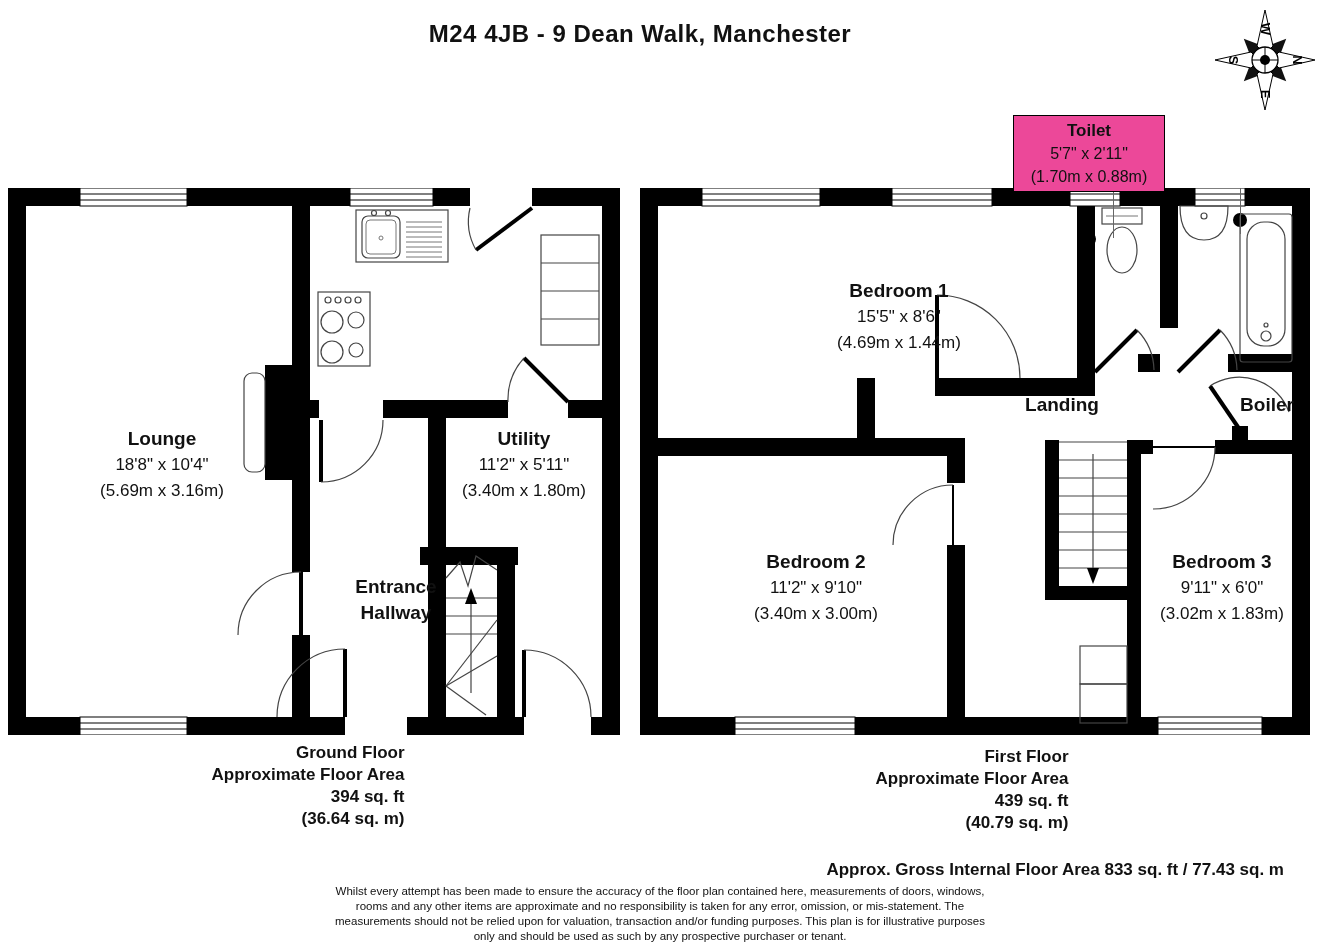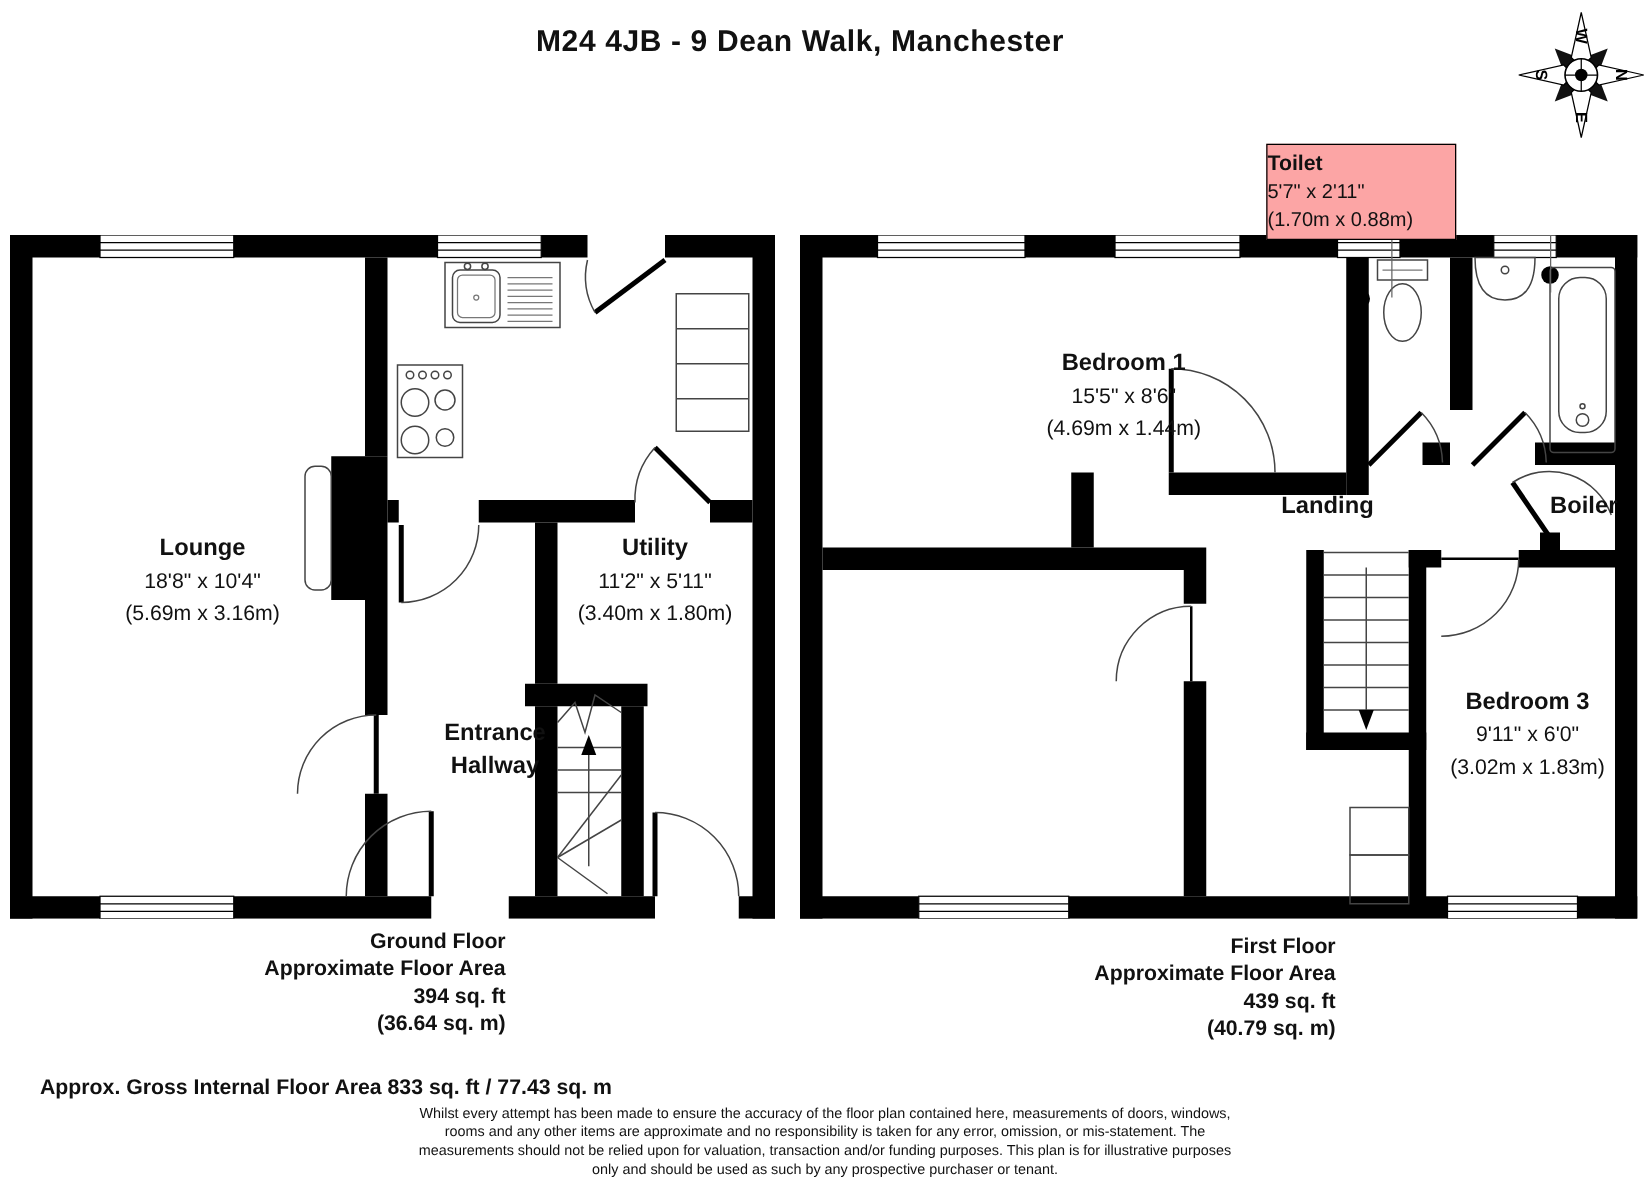--- a/index.html
+++ b/index.html
@@ -1,33 +1,33 @@
 <!DOCTYPE html>
 <html><head>
 <meta charset="utf-8">
 <style>
   html,body{margin:0;padding:0;background:#fff;}
   #page{position:relative;width:1320px;height:944px;background:#fff;
         font-family:"Liberation Sans","DejaVu Sans",sans-serif;color:#111;overflow:hidden;}
   .title{position:absolute;left:0;top:20px;width:1280px;text-align:center;
          font-size:24px;font-weight:bold;letter-spacing:.5px;}
-  .callout{position:absolute;border:1px solid #000;background:#fca5a5;
+  .callout{position:absolute;border:1px solid #000;background:#ec4899;text-align:center;
            padding-top:3px;z-index:5;}
   .callout .cname{font-size:17px;font-weight:bold;line-height:23px;}
   .callout .cdim{font-size:16px;line-height:23px;}
   .leader{position:absolute;width:0;border-left:1px solid #666;z-index:4;}
   .plan{position:absolute;}
   .room-label{position:absolute;transform:translateX(-50%);text-align:center;
               white-space:nowrap;z-index:6;}
   .rname{font-size:19px;font-weight:bold;line-height:26px;}
   .rdim{font-size:17px;line-height:26px;}
   .summary{position:absolute;text-align:right;font-weight:bold;font-size:17px;
            line-height:22px;transform:translateX(-50%);white-space:nowrap;}
-  .footer-head{position:absolute;left:0;top:860px;width:1284px;text-align:left;
-               font-size:17px;font-weight:bold;padding-left:32px;}
+  .footer-head{position:absolute;left:0;top:860px;width:1284px;text-align:right;
+               font-size:17px;font-weight:bold;}
   .disclaimer{position:absolute;left:0;top:884px;width:1320px;text-align:center;
               font-size:11.5px;line-height:15px;}
   .disclaimer div{white-space:nowrap;}
   svg .wall{fill:#000;stroke:none;}
   svg .winrect{fill:#fff;stroke:#000;stroke-width:1;}
   svg .winline{stroke:#000;stroke-width:1;}
   svg .leaf{stroke:#000;stroke-width:4;}
   svg .leafthin{stroke:#000;stroke-width:2;}
   svg .arc{stroke:#444;stroke-width:1.2;fill:none;}
   svg .fix{stroke:#444;stroke-width:1.2;fill:none;}
@@ -293,20 +293,25 @@
   <div class="room-label" style="left:368px;top:574px;margin-left:28px;">
     <div class="rname">Entrance</div>
     <div class="rname">Hallway</div>
   </div>
 
   <div class="room-label" style="left:899px;top:250px;margin-top:28px;">
     <div class="rname">Bedroom 1</div>
     <div class="rdim">15'5" x 8'6"</div>
     <div class="rdim">(4.69m x 1.44m)</div>
   </div>
+  <div class="room-label" style="left:816px;top:549px;">
+    <div class="rname">Bedroom 2</div>
+    <div class="rdim">11'2" x 9'10"</div>
+    <div class="rdim">(3.40m x 3.00m)</div>
+  </div>
   <div class="room-label" style="left:1222px;top:549px;">
     <div class="rname">Bedroom 3</div>
     <div class="rdim">9'11" x 6'0"</div>
     <div class="rdim">(3.02m x 1.83m)</div>
   </div>
   <div class="room-label" style="left:1062px;top:392px;">
     <div class="rname">Landing</div>
   </div>
   <div class="room-label" style="left:1267px;top:392px;">
     <div class="rname">Boiler</div>

